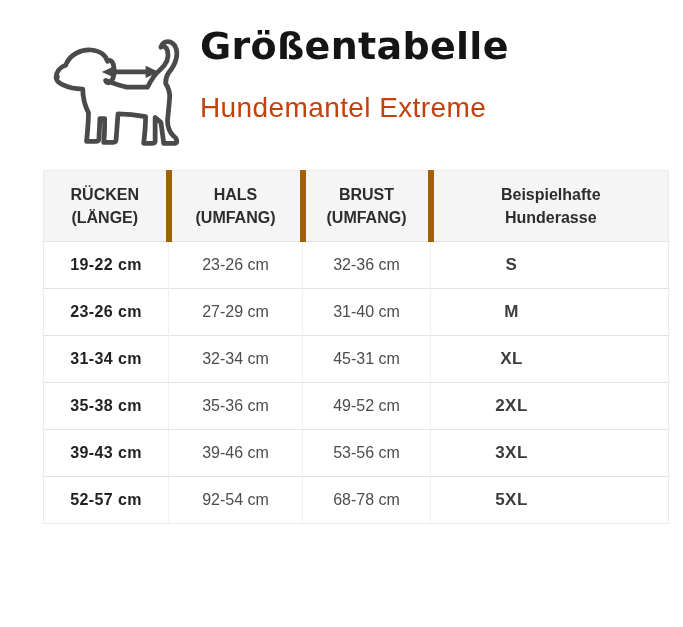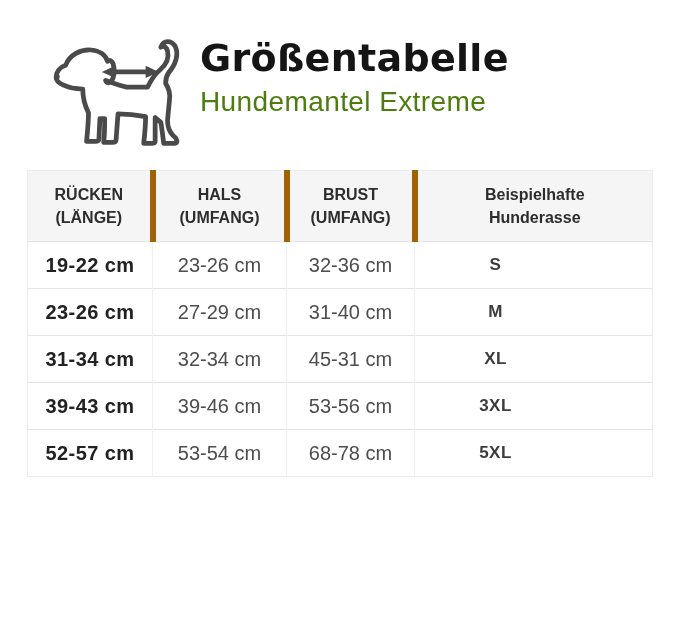--- a/index.html
+++ b/index.html
@@ -2,47 +2,47 @@
 <html><head>
 <meta charset="utf-8">
 <style>
   html,body{margin:0;padding:0;background:#ffffff;}
   .page{
     position:relative;width:683px;height:627px;background:#ffffff;
     font-family:"Liberation Sans",sans-serif;overflow:hidden;
   }
   
   .brand-icon{position:absolute;left:44px;top:30px;width:148px;height:120px;}
-  .titles{position:absolute;left:200px;top:36px;}
+  .titles{position:absolute;left:200px;top:24px;}
   .page-title{
     font-family:"DejaVu Sans",sans-serif;font-weight:800;font-size:38px;
     color:#151515;letter-spacing:.3px;line-height:44px;margin:0;
   }
   .page-subtitle{
     font-family:"Liberation Sans",sans-serif;font-weight:400;font-size:28px;
-    color:#4d7c0f;letter-spacing:.4px;line-height:32px;margin-top:6px;
+    color:#c2410c;letter-spacing:.4px;line-height:32px;margin-top:24px;
   }
   
   table.size-table{
-    position:absolute;left:27px;top:170px;width:625px;
+    position:absolute;left:43px;top:170px;width:625px;
     border-collapse:collapse;table-layout:fixed;
     border:1px solid #ececec;background:#6d28d9;
   }
   col.c1{width:125px}col.c2{width:134px}col.c3{width:128px}col.c4{width:238px}
   th{
     background:#f5f5f5;height:70px;text-align:center;vertical-align:middle;
     font-size:16px;font-weight:700;color:#2d2d2d;line-height:23px;
     border-top:1px solid #ececec;border-bottom:1px solid #e3e3e3;
     border-left:6px solid #a16207;padding:0;white-space:pre-line;
   }
   th:first-child{border-left:1px solid #ececec;}
   td{
     height:46px;text-align:center;vertical-align:middle;padding:0;
     border-top:1px solid #e3e3e3;border-left:1px solid #f0f0f0;
-    font-size:20px;background:#ffffff;
+    font-size:16px;background:#ffffff;
   }
   td:first-child{border-left:none;}
   td.cell-back{font-weight:700;color:#222222;letter-spacing:.4px;}
   td.cell-neck,td.cell-chest{font-weight:400;color:#4d4d4d;}
   td.cell-size{font-weight:700;color:#3c3c3c;font-size:17px;padding-right:76px;letter-spacing:.5px;}
   .ink{stroke:#4a4a4a;fill:none;stroke-width:5;stroke-linecap:round;stroke-linejoin:round;}
   .ink-fill{fill:#4a4a4a;stroke:none;}
 </style>
 </head>
 <body>
@@ -134,26 +134,32 @@
         <td class="cell-chest">31-40 cm</td>
         <td class="cell-size">M</td>
       </tr>
       <tr>
         <td class="cell-back">31-34 cm</td>
         <td class="cell-neck">32-34 cm</td>
         <td class="cell-chest">45-31 cm</td>
         <td class="cell-size">XL</td>
       </tr>
       <tr>
+        <td class="cell-back">35-38 cm</td>
+        <td class="cell-neck">35-36 cm</td>
+        <td class="cell-chest">49-52 cm</td>
+        <td class="cell-size">2XL</td>
+      </tr>
+      <tr>
         <td class="cell-back">39-43 cm</td>
         <td class="cell-neck">39-46 cm</td>
         <td class="cell-chest">53-56 cm</td>
         <td class="cell-size">3XL</td>
       </tr>
       <tr>
         <td class="cell-back">52-57 cm</td>
-        <td class="cell-neck">53-54 cm</td>
+        <td class="cell-neck">92-54 cm</td>
         <td class="cell-chest">68-78 cm</td>
         <td class="cell-size">5XL</td>
       </tr>
     </tbody>
   </table>
 </div>
 
 </body></html>

